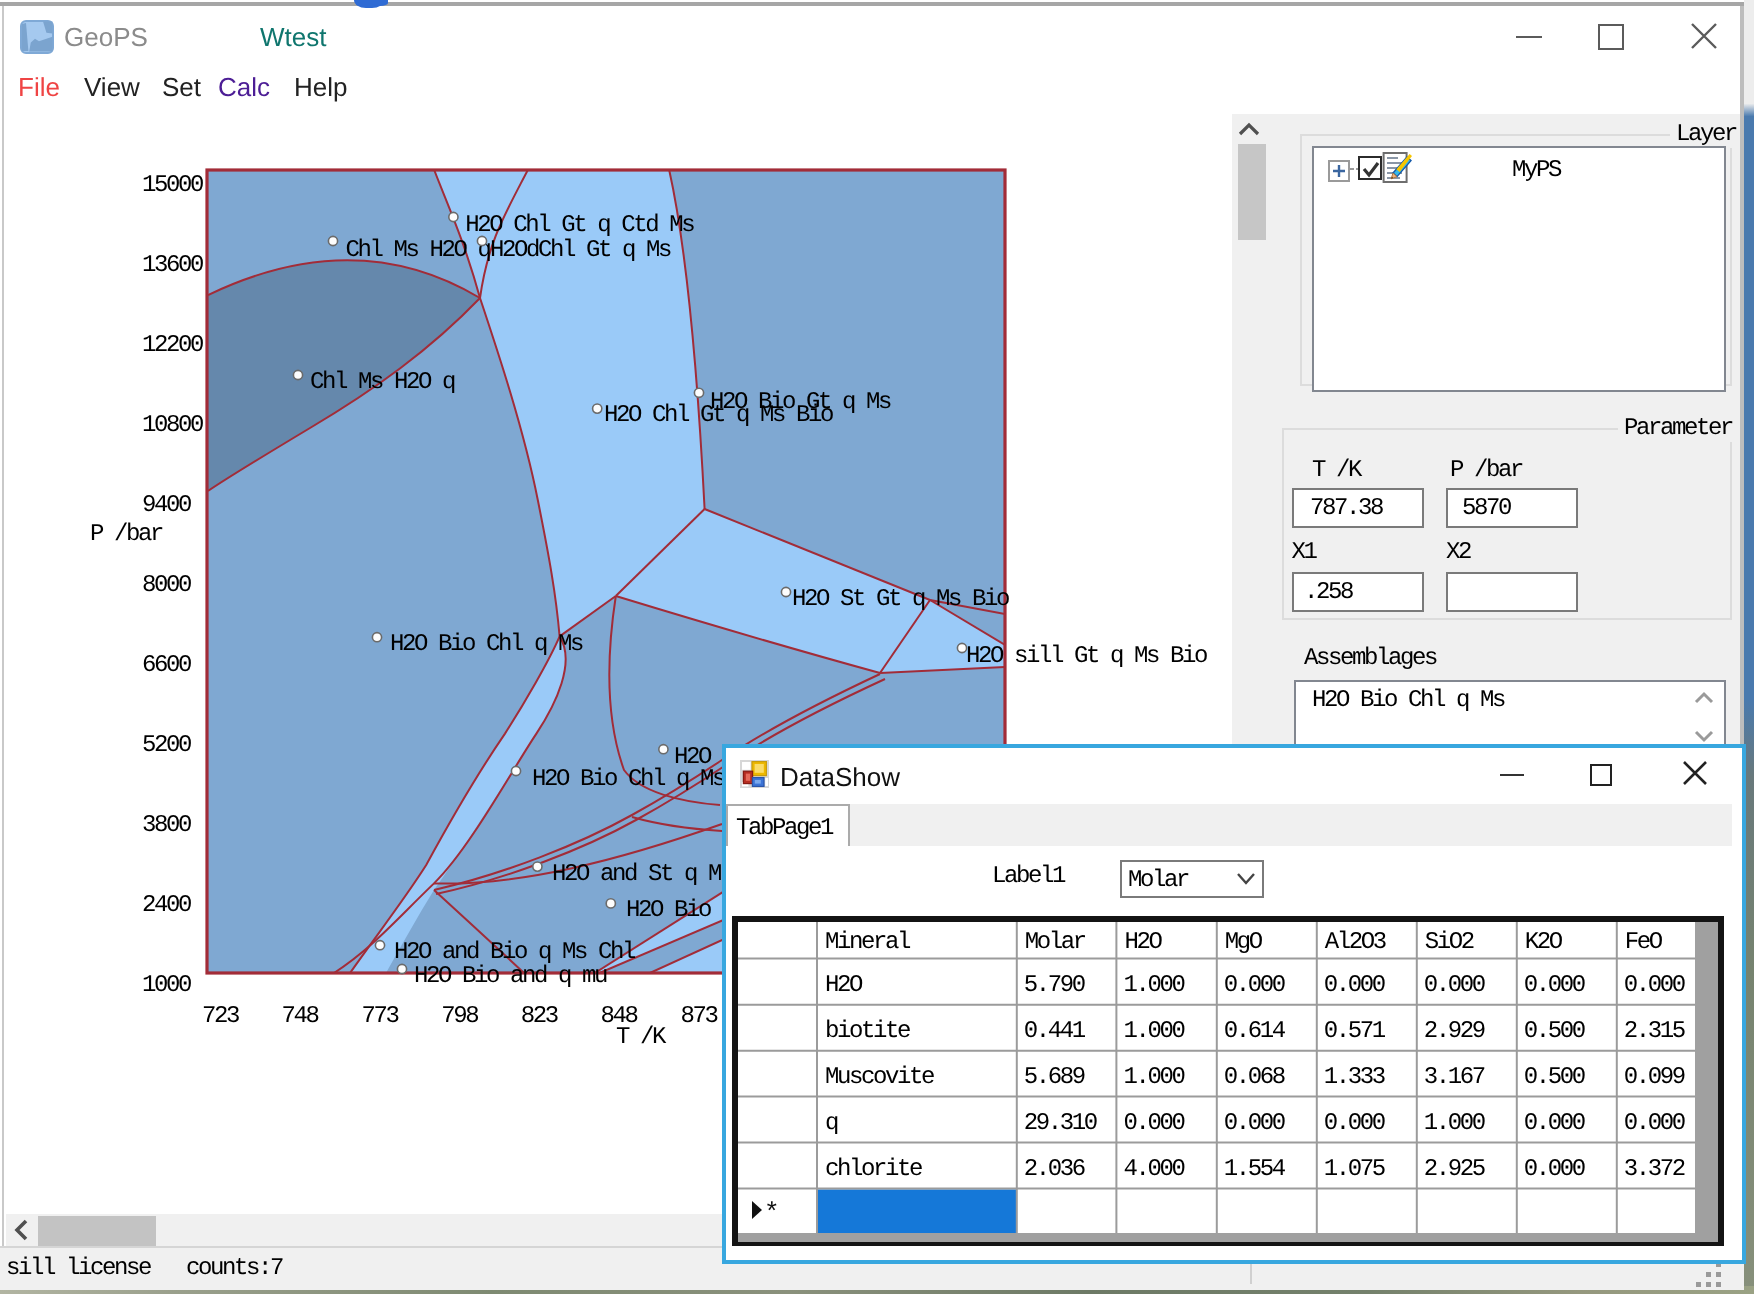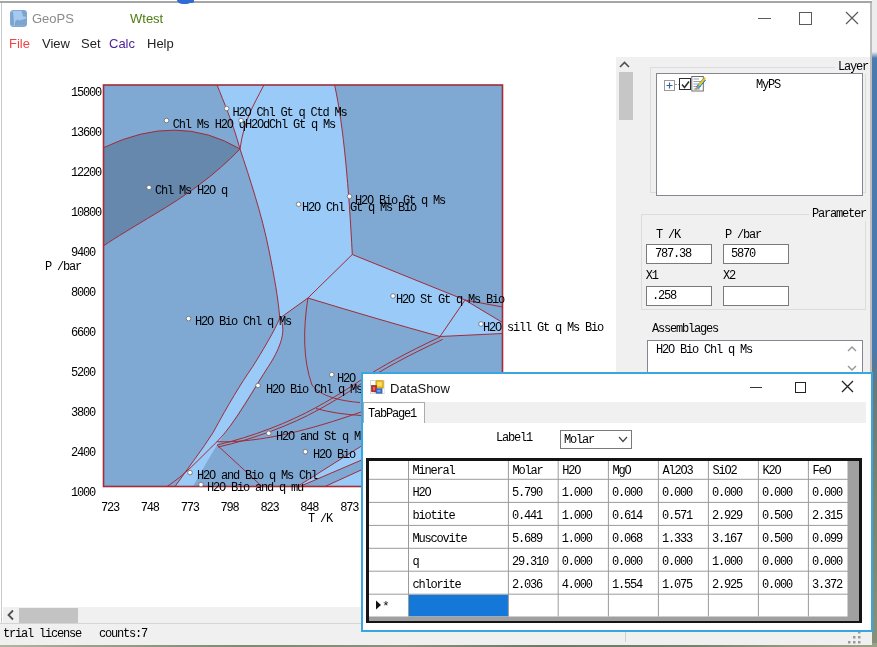--- a/index.html
+++ b/index.html
@@ -22,21 +22,21 @@
 <div class="abs" style="left:177px;top:0;width:15px;height:4px;background:#2f6bd4;border-radius:0 0 40% 40%/0 0 100% 100%;"></div>
 <div class="abs" style="left:186px;top:0;width:8px;height:3px;background:#2f6bd4;border-radius:0 0 50% 50%;"></div>
 
 <svg class="abs" style="left:10px;top:10px;" width="17" height="17" viewBox="0 0 17 17">
   <rect x="0.5" y="0.5" width="16" height="16" rx="2.5" fill="#a5c9ef" stroke="#7fa9d6"></rect>
   <path d="M1,2 L3,1.5 L4.2,15.5 L1,15.5 Z" fill="#7ba4cf"></path>
   <path d="M11.5,0.8 L16.2,0.8 L16.2,6.8 L13.2,6.4 L12.2,3 Z" fill="#7ba4cf"></path>
   <path d="M4.6,15.8 L5.4,11.2 L7.5,9.4 L9.5,10.6 L16.2,8.4 L16.2,15.8 Z" fill="#7ba4cf"></path>
 </svg>
 <div class="abs" style="left:32px;top:11px;font-size:13px;color:#8b8b8b;">GeoPS</div>
-<div class="abs" style="left:130px;top:11px;font-size:13px;color:#4d7c0f;">Wtest</div>
+<div class="abs" style="left:130px;top:11px;font-size:13px;color:#0f766e;">Wtest</div>
 
 <div class="abs" style="left:758px;top:18px;width:13px;height:1.4px;background:#5b5b5b;"></div>
 <div class="abs" style="left:799px;top:12px;width:11px;height:11px;border:1.2px solid #5b5b5b;"></div>
 <svg class="abs" style="left:845px;top:11px;" width="14" height="14">
     <path d="M1,1 L13,13 M13,1 L1,13" stroke="#5b5b5b" stroke-width="1.2"></path>
   </svg>
 
 <div class="abs" style="left:9px;top:36px;font-size:13px;color:#ef4444;">File</div>
 <div class="abs" style="left:42px;top:36px;font-size:13px;color:#222;">View</div>
 <div class="abs" style="left:81px;top:36px;font-size:13px;color:#222;">Set</div>
@@ -232,21 +232,21 @@
   <div class="abs mono" style="left:23px;top:286px;">H2O Bio Chl q Ms</div>
   <svg class="abs" style="left:212px;top:287px;" width="14" height="10">
       <path d="M3,7 L7,3 L11,7" fill="none" stroke="#9a9a9a" stroke-width="1.5"></path>
     </svg>
   <svg class="abs" style="left:212px;top:306px;" width="14" height="10">
       <path d="M3,3 L7,7 L11,3" fill="none" stroke="#9a9a9a" stroke-width="1.5"></path>
     </svg>
 </div>
 
 <div class="abs" style="left:0;top:623px;width:872px;height:21px;background:#f0f0f0;border-top:1px solid #d5d5d5;"></div>
-<div class="abs mono" style="left:3px;top:627px;">trial license   counts:7</div>
+<div class="abs mono" style="left:3px;top:627px;">sill license   counts:7</div>
 <div class="abs" style="left:625px;top:625px;width:1px;height:17px;background:#d0d0d0;"></div>
 <svg class="abs" style="left:848px;top:631px;" width="14" height="13">
   <g fill="#9a9a9a">
       <rect x="10" y="0" width="2.5" height="2.5"></rect>
       <rect x="10" y="5" width="2.5" height="2.5"></rect>
       <rect x="5" y="5" width="2.5" height="2.5"></rect>
       <rect x="10" y="10" width="2.5" height="2.5"></rect>
       <rect x="5" y="10" width="2.5" height="2.5"></rect>
       <rect x="0" y="10" width="2.5" height="2.5"></rect>
     </g>

